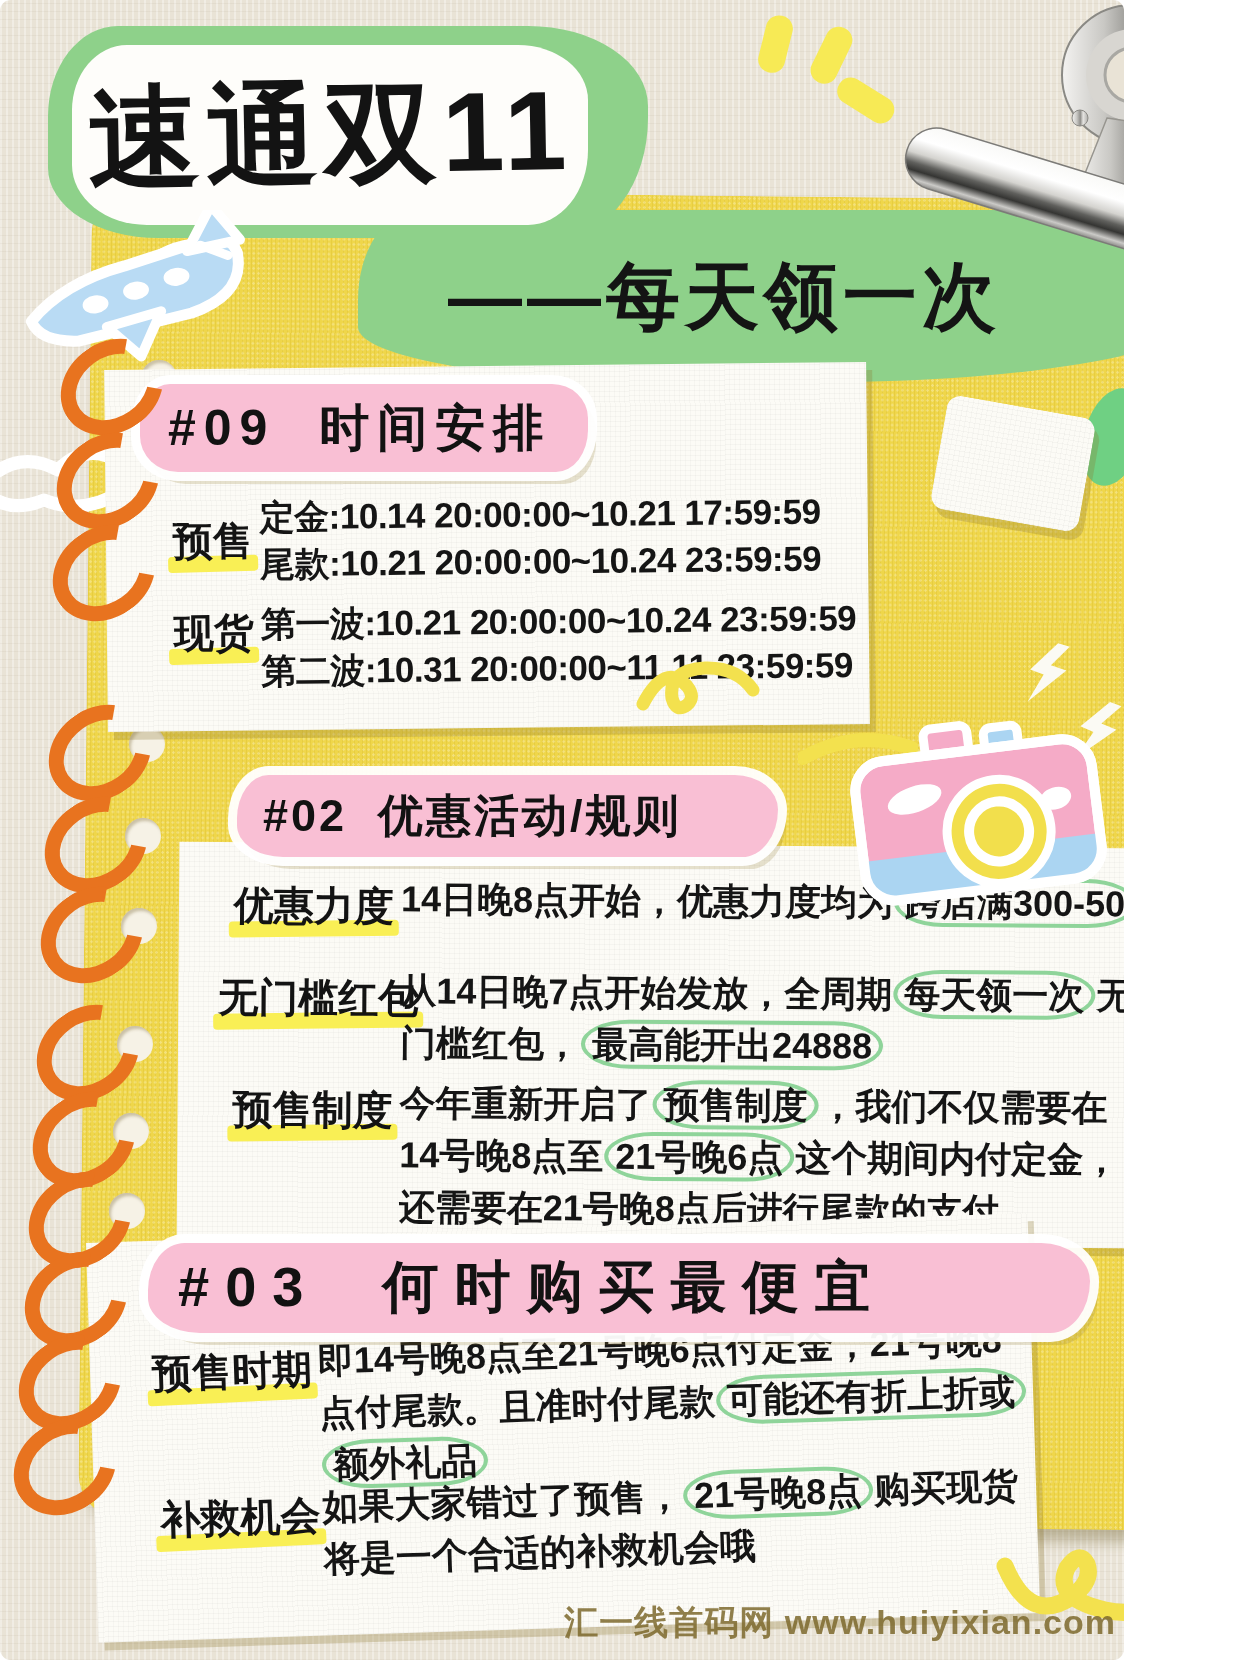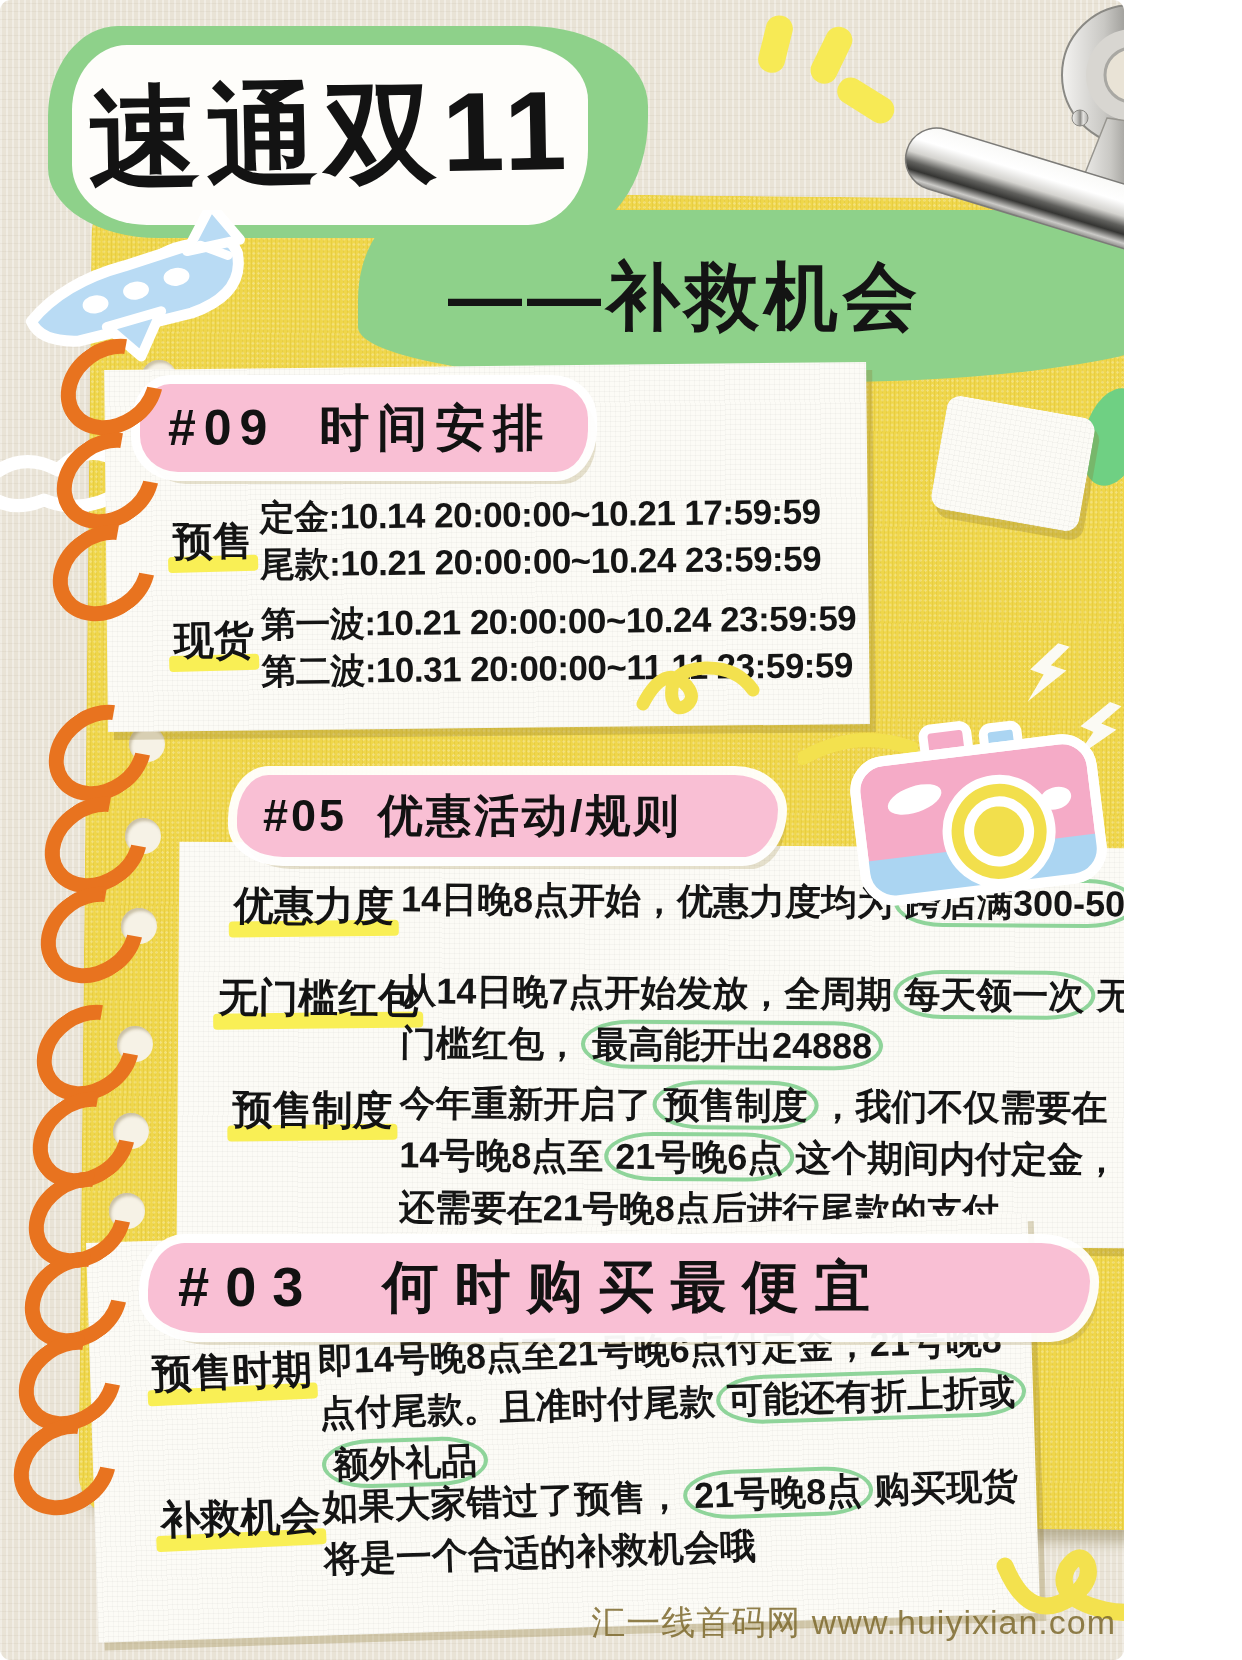--- a/index.html
+++ b/index.html
@@ -57,21 +57,21 @@
     border-right-color:transparent;transform:rotate(-35deg);z-index:6;}
   .hole{position:absolute;width:36px;height:36px;border-radius:50%;background:#f6f2e6;
     box-shadow:inset 2px 3px 3px rgba(120,100,50,.35);z-index:2;}
   .pin{position:absolute;width:26px;height:22px;border-radius:50%;z-index:6;
     background:radial-gradient(circle at 35% 30%, #ffeh no 0,#ffe98a 0,#f2cf4f 55%,#b98f1d 100%);}
   
   .leaf{position:absolute;background:#6fd083;border-radius:50%;z-index:3;}
   .l1{left:1084px;top:387px;width:58px;height:100px;transform:rotate(16deg);}
   .l2{left:1156px;top:368px;width:48px;height:74px;transform:rotate(-28deg);}
   .svgdeco{position:absolute;z-index:5;}
-  .watermark{right:8px;bottom:14px;z-index:8;font-size:34px;font-weight:400;color:rgba(125,104,45,.85);
+  .watermark{right:8px;bottom:14px;z-index:8;font-size:34px;font-weight:700;color:rgba(125,104,45,.85);
     letter-spacing:1px;}
 </style>
 </head>
 <body>
 
 <div class="poster">
 
   <div class="abs board"></div>
 
   <div class="hole" style="left:141px;top:360px"></div>
@@ -89,21 +89,21 @@
 
   <div class="abs gblob g1"></div>
   <div class="abs gblob g2"></div>
   <div class="abs leaf l1"></div>
   <div class="abs leaf l2"></div>
   <div class="abs sheet peek"></div>
 
   <div class="abs titleblob">
     <div class="title">速通双11</div>
   </div>
-  <div class="abs subtitle">——补救机会</div>
+  <div class="abs subtitle">——每天领一次</div>
 
   <svg class="svgdeco" style="left:740px;top:5px;z-index:2" width="180" height="130">
     <rect x="22" y="10" width="27" height="58" rx="13" fill="#f7ea55" transform="rotate(14 35 39)"></rect>
     <rect x="78" y="20" width="27" height="60" rx="13" fill="#f7ea55" transform="rotate(26 91 50)"></rect>
     <rect x="95" y="82" width="62" height="27" rx="13" fill="#f7ea55" transform="rotate(32 126 95)"></rect>
   </svg>
 
   <svg class="svgdeco" style="left:10px;top:210px;z-index:4" width="260" height="160" viewBox="0 0 260 160">
     <g transform="rotate(-8 130 80)">
       <path d="M18,96 Q55,62 118,54 L198,40 Q236,36 231,68 Q226,100 178,110 L62,122 Q24,118 18,96 Z" fill="#b9dbf4" stroke="#ffffff" stroke-width="11" stroke-linejoin="round"></path>
@@ -149,21 +149,21 @@
     <polygon points="255,118 322,128 340,208 224,196" fill="url(#metV)" stroke="#97958f" stroke-width="1.5"></polygon>
     <circle cx="228" cy="118" r="8" fill="url(#metV)" stroke="#8a8984"></circle>
     <circle cx="352" cy="132" r="8" fill="url(#metV)" stroke="#8a8984"></circle>
     <rect x="55" y="119" width="430" height="62" rx="31" fill="url(#metD)" stroke="#7c7b78" stroke-width="1.5" transform="rotate(17 55 150)"></rect>
   </svg>
 
   <div class="abs sheet s1">
     <div class="lbl" style="left:67px;top:145px">预售</div>
     <div class="line" style="left:154px;top:126px">定金:10.14 20:00:00~10.21 17:59:59</div>
     <div class="line" style="left:154px;top:173px">尾款:10.21 20:00:00~10.24 23:59:59</div>
-    <div class="lbl" style="left:67px;top:244px">现货</div>
+    <div class="lbl" style="left:67px;top:237px">现货</div>
     <div class="line" style="left:154px;top:233px">第一波:10.21 20:00:00~10.24 23:59:59</div>
     <div class="line" style="left:154px;top:280px">第二波:10.31 20:00:00~11.11 23:59:59</div>
   </div>
   <div class="abs sec-head h1">#09  时间安排</div>
 
   <svg class="svgdeco" style="left:635px;top:652px" width="130" height="75" viewBox="0 0 130 75">
     <path d="M8,52 Q30,10 52,34 Q61,45 52,53 Q41,61 37,46 Q33,18 70,16 Q102,15 118,38" fill="none" stroke="#f3e14e" stroke-width="13" stroke-linecap="round"></path>
   </svg>
   <svg class="svgdeco" style="left:798px;top:728px" width="120" height="45" viewBox="0 0 120 45">
     <path d="M5,30 Q58,0 114,20" fill="none" stroke="#f3e14e" stroke-width="14" stroke-linecap="round"></path>
@@ -189,21 +189,21 @@
   </svg>
 
   <div class="abs sheet s2">
     <div class="lbl" style="left:55px;top:36px">优惠力度</div>
     <div class="txt" style="left:222px;top:30px;width:740px">14日晚8点开始，优惠力度均为<span class="circled">跨店满300-50</span></div>
     <div class="lbl" style="left:40px;top:128px">无门槛红包</div>
     <div class="txt" style="left:222px;top:122px;width:740px">从14日晚7点开始发放，全周期<span class="circled">每天领一次</span>无门槛红包，<span class="circled">最高能开出24888</span></div>
     <div class="lbl" style="left:55px;top:240px">预售制度</div>
     <div class="txt" style="left:222px;top:234px;width:740px">今年重新开启了<span class="circled">预售制度</span>，我们不仅需要在14号晚8点至<span class="circled">21号晚6点</span>这个期间内付定金，还需要在21号晚8点后进行尾款的支付</div>
   </div>
-  <div class="abs sec-head h2">#05  优惠活动/规则</div>
+  <div class="abs sec-head h2">#02  优惠活动/规则</div>
 
   <div class="abs sheet s3">
     <div class="lbl" style="left:62px;top:106px">预售时期</div>
     <div class="txt" style="left:228px;top:100px;width:705px">即14号晚8点至21号晚6点付定金，21号晚8点付尾款。且准时付尾款<span class="circled">可能还有折上折或额外礼品</span></div>
     <div class="lbl" style="left:66px;top:252px">补救机会</div>
     <div class="txt" style="left:228px;top:246px;width:705px">如果大家错过了预售，<span class="circled">21号晚8点</span>购买现货将是一个合适的补救机会哦</div>
   </div>
   <div class="abs sec-head h3">#03  何时购买最便宜</div>
 
   <div class="ring" style="left:58px;top:342px"></div>

